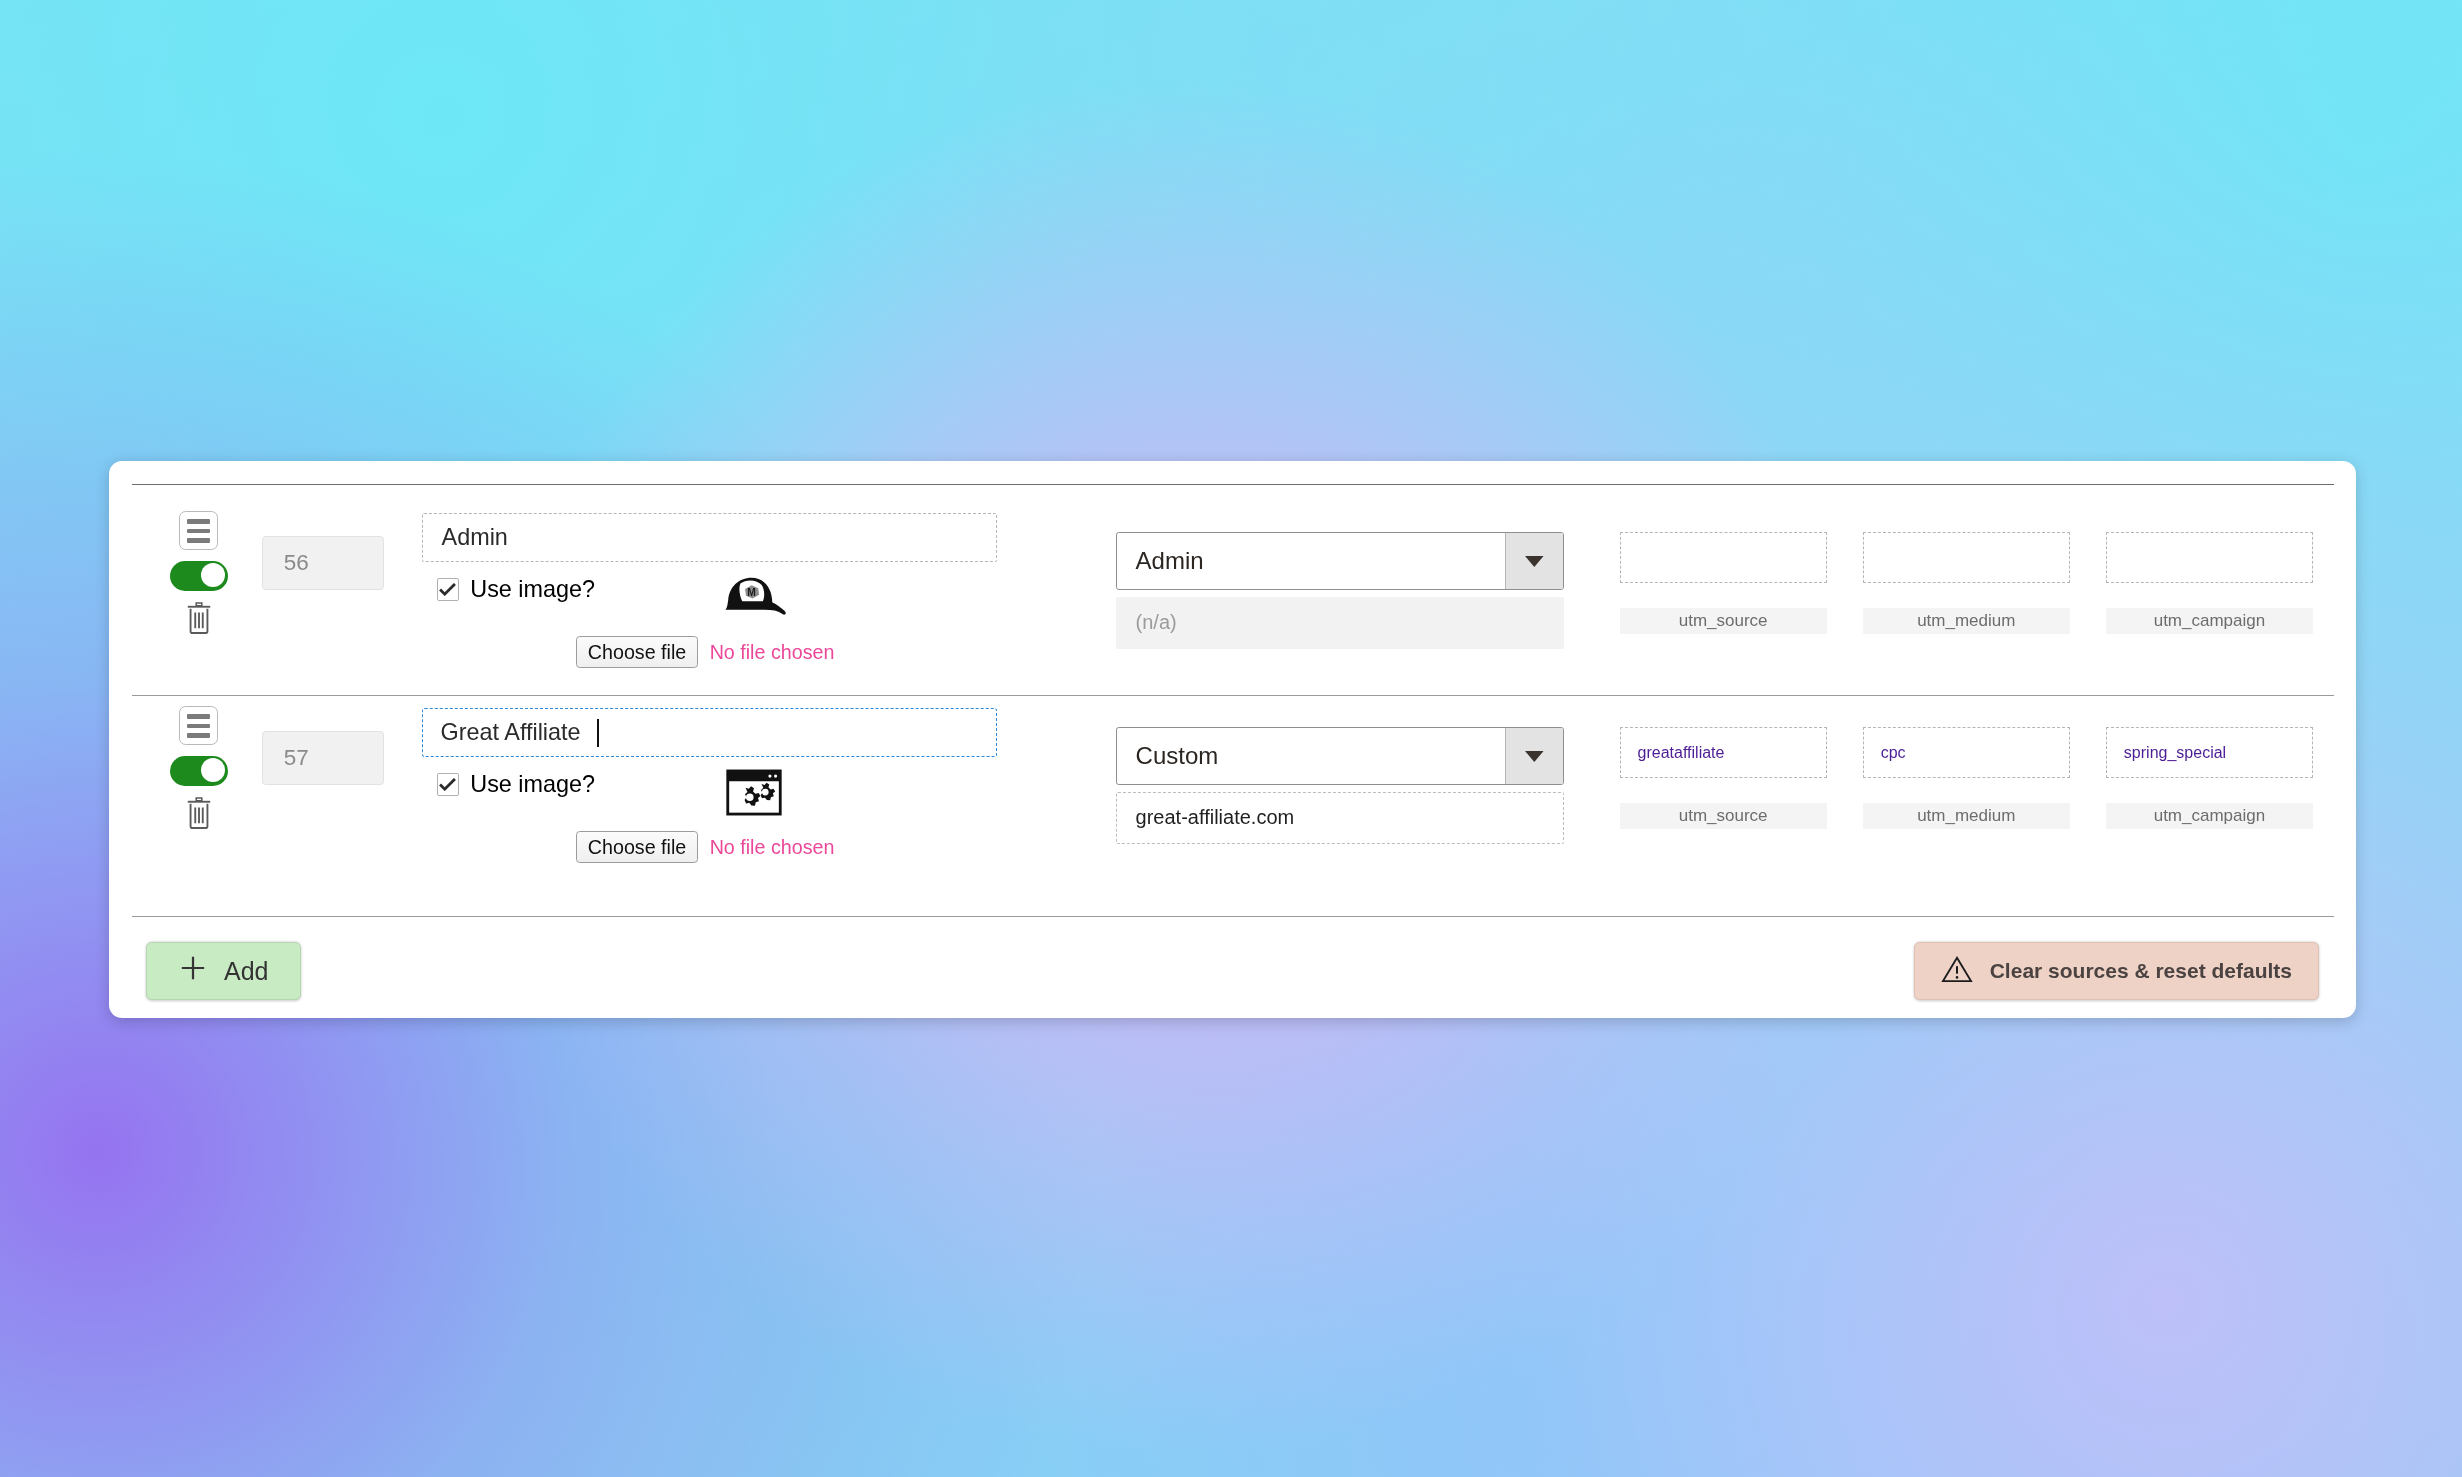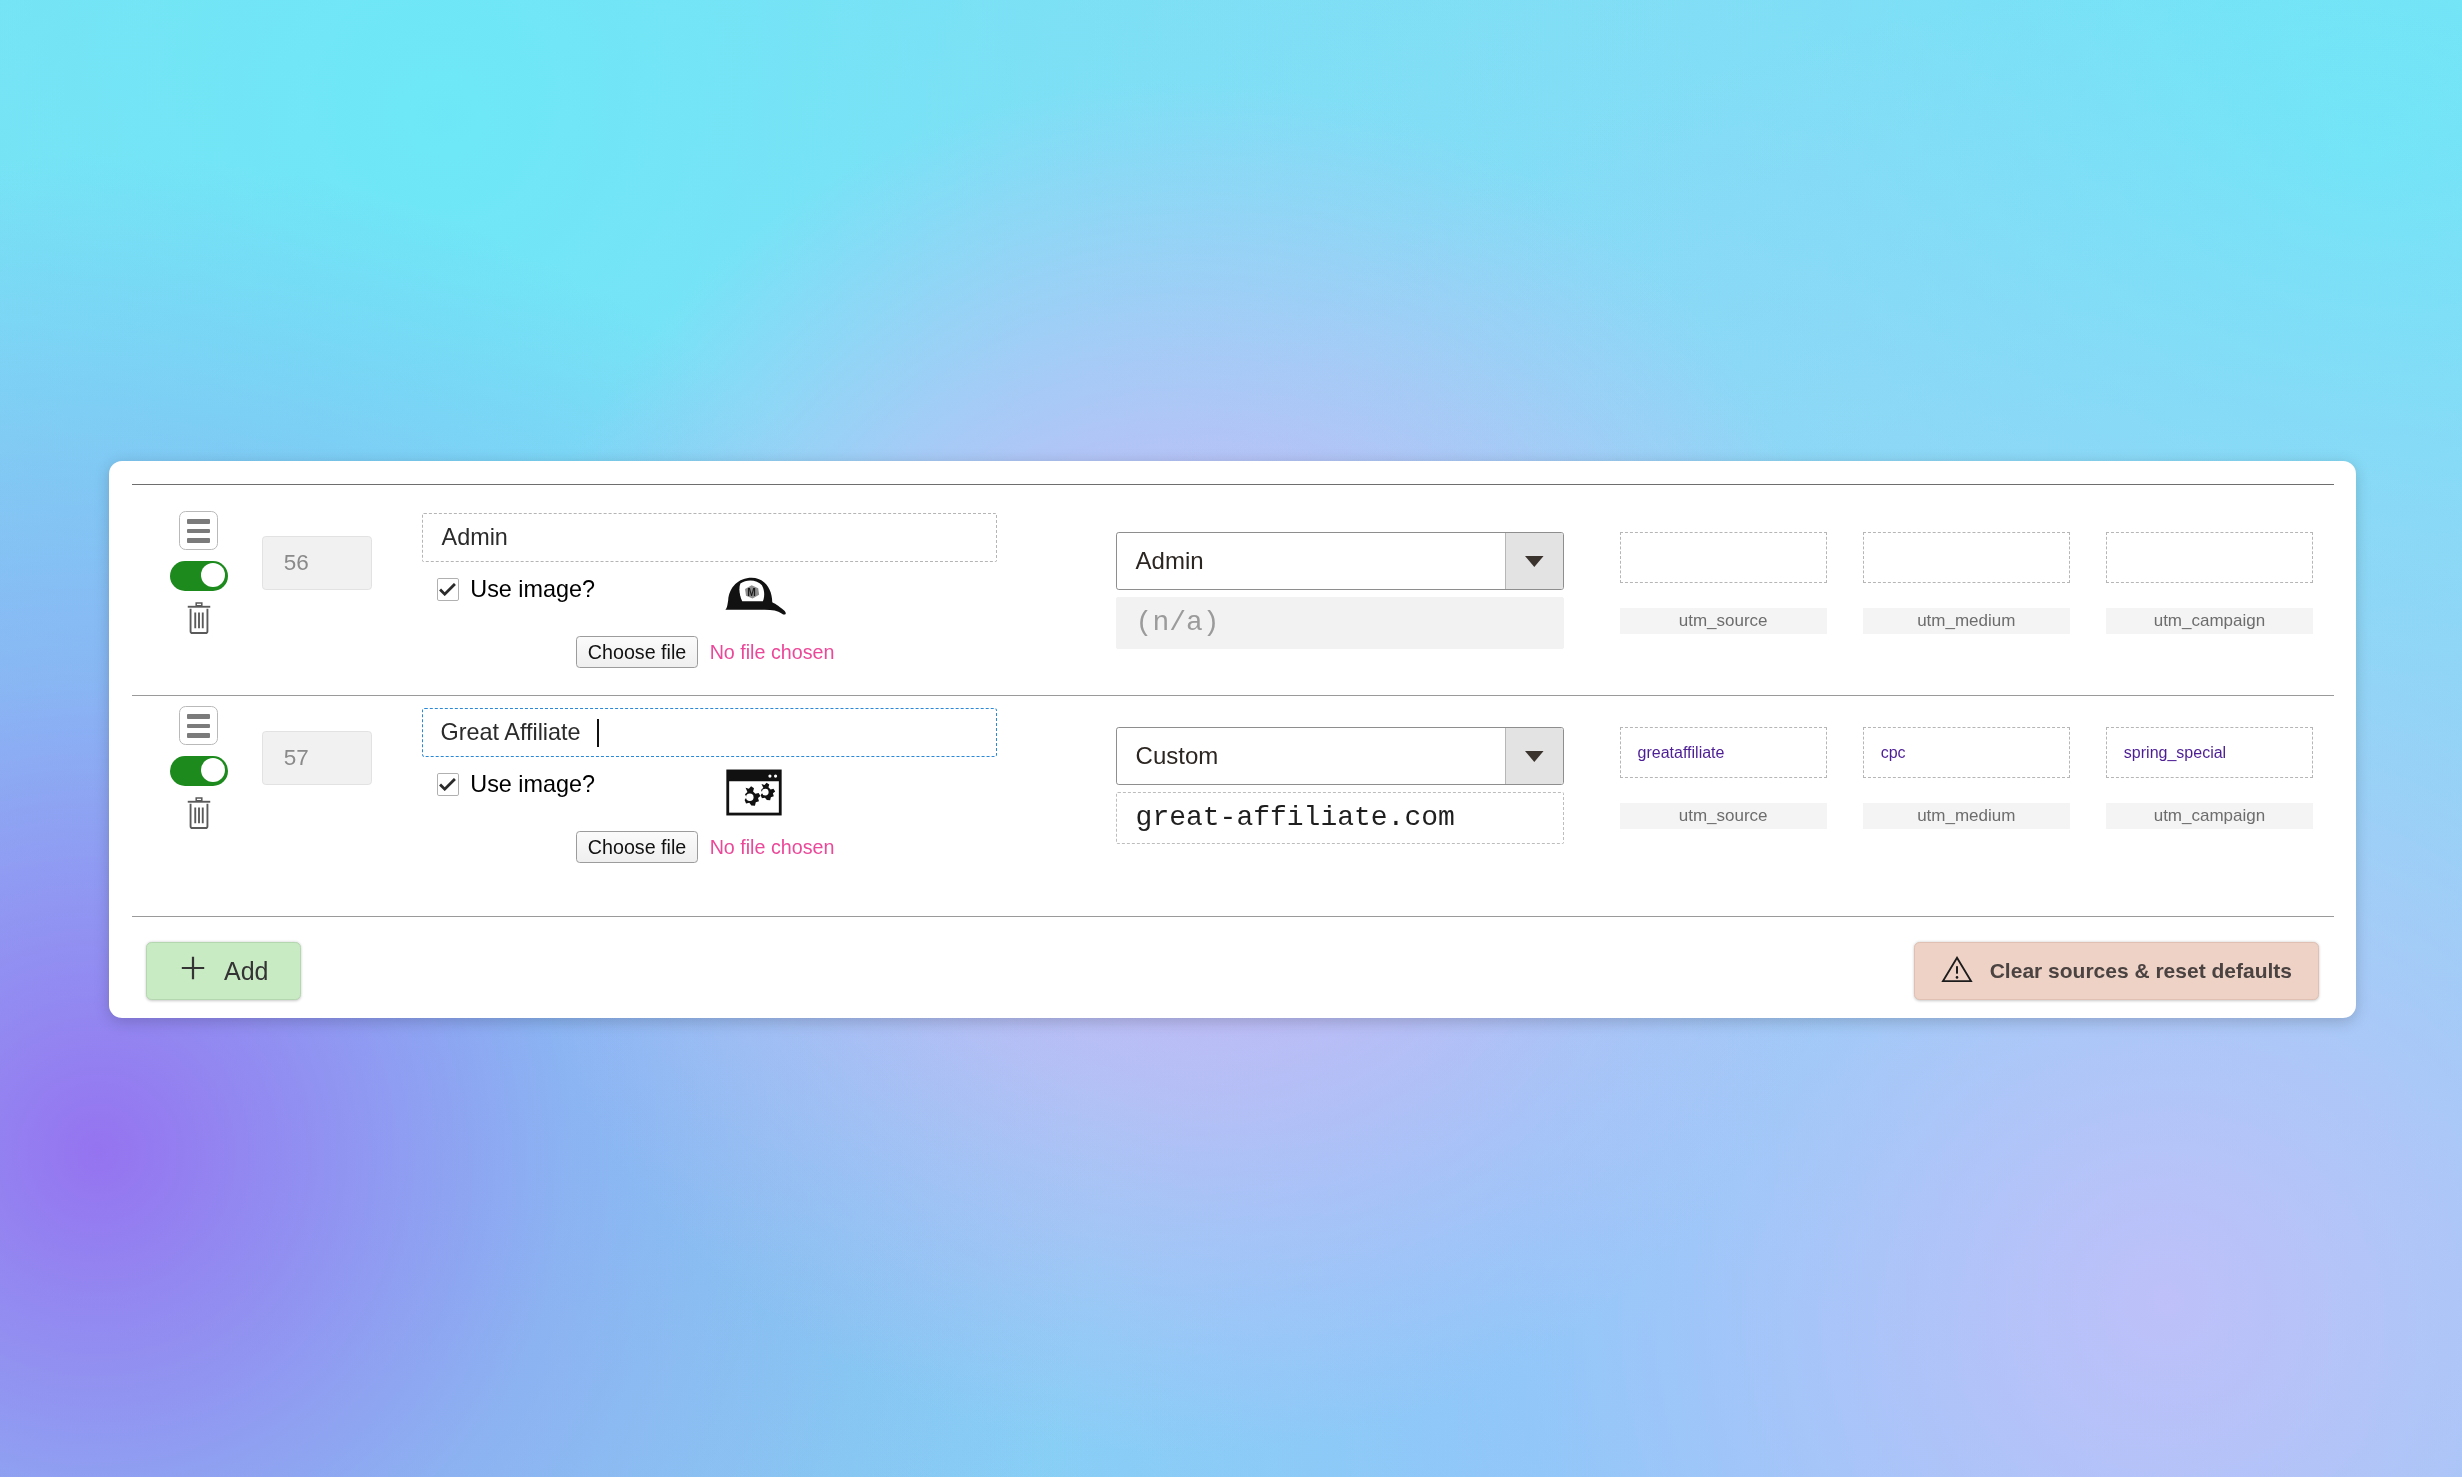--- a/index.html
+++ b/index.html
@@ -102,21 +102,21 @@
     width: 24px; height: 24px;
     border-radius: 50%;
     background: #ffffff;
   }
 
   .trash { cursor: pointer; line-height: 0; }
 
   
   .id-col { width: 150px; margin-left: 11.2px; padding-top: 34px; }
   .id-field {
-    width: 110px; height: 54px;
+    width: 122px; height: 54px;
     background: #f1f1f1;
     border: 0.9px solid #e2e2e2;
     border-radius: 3.7px;
     display: flex; align-items: center;
     padding-left: 20.6px;
     font-size: 22.5px;
     color: #8a8a8a;
   }
 
   
@@ -216,23 +216,22 @@
     border-left: 0.9px solid #b7b7b7;
     display: flex; align-items: center; justify-content: center;
   }
   .select .sel-arrow svg { display: block; }
 
   .domain-field {
     width: 448px; height: 52px;
     margin-top: 6.6px;
     display: flex; align-items: center;
     padding-left: 19px;
-    font-size: 28px;
+    font-size: 20px;
     border-radius: 1.9px;
-    font-family: Liberation Mono, monospace;
   }
   .domain-field.disabled {
     background: #f2f2f2;
     border: 0.9px solid #f2f2f2;
     color: #9b9b9b;
   }
   .domain-field.editable {
     background: #ffffff;
     border: 0.9px dashed #bdbdbd;
     color: #1f1f1f;

